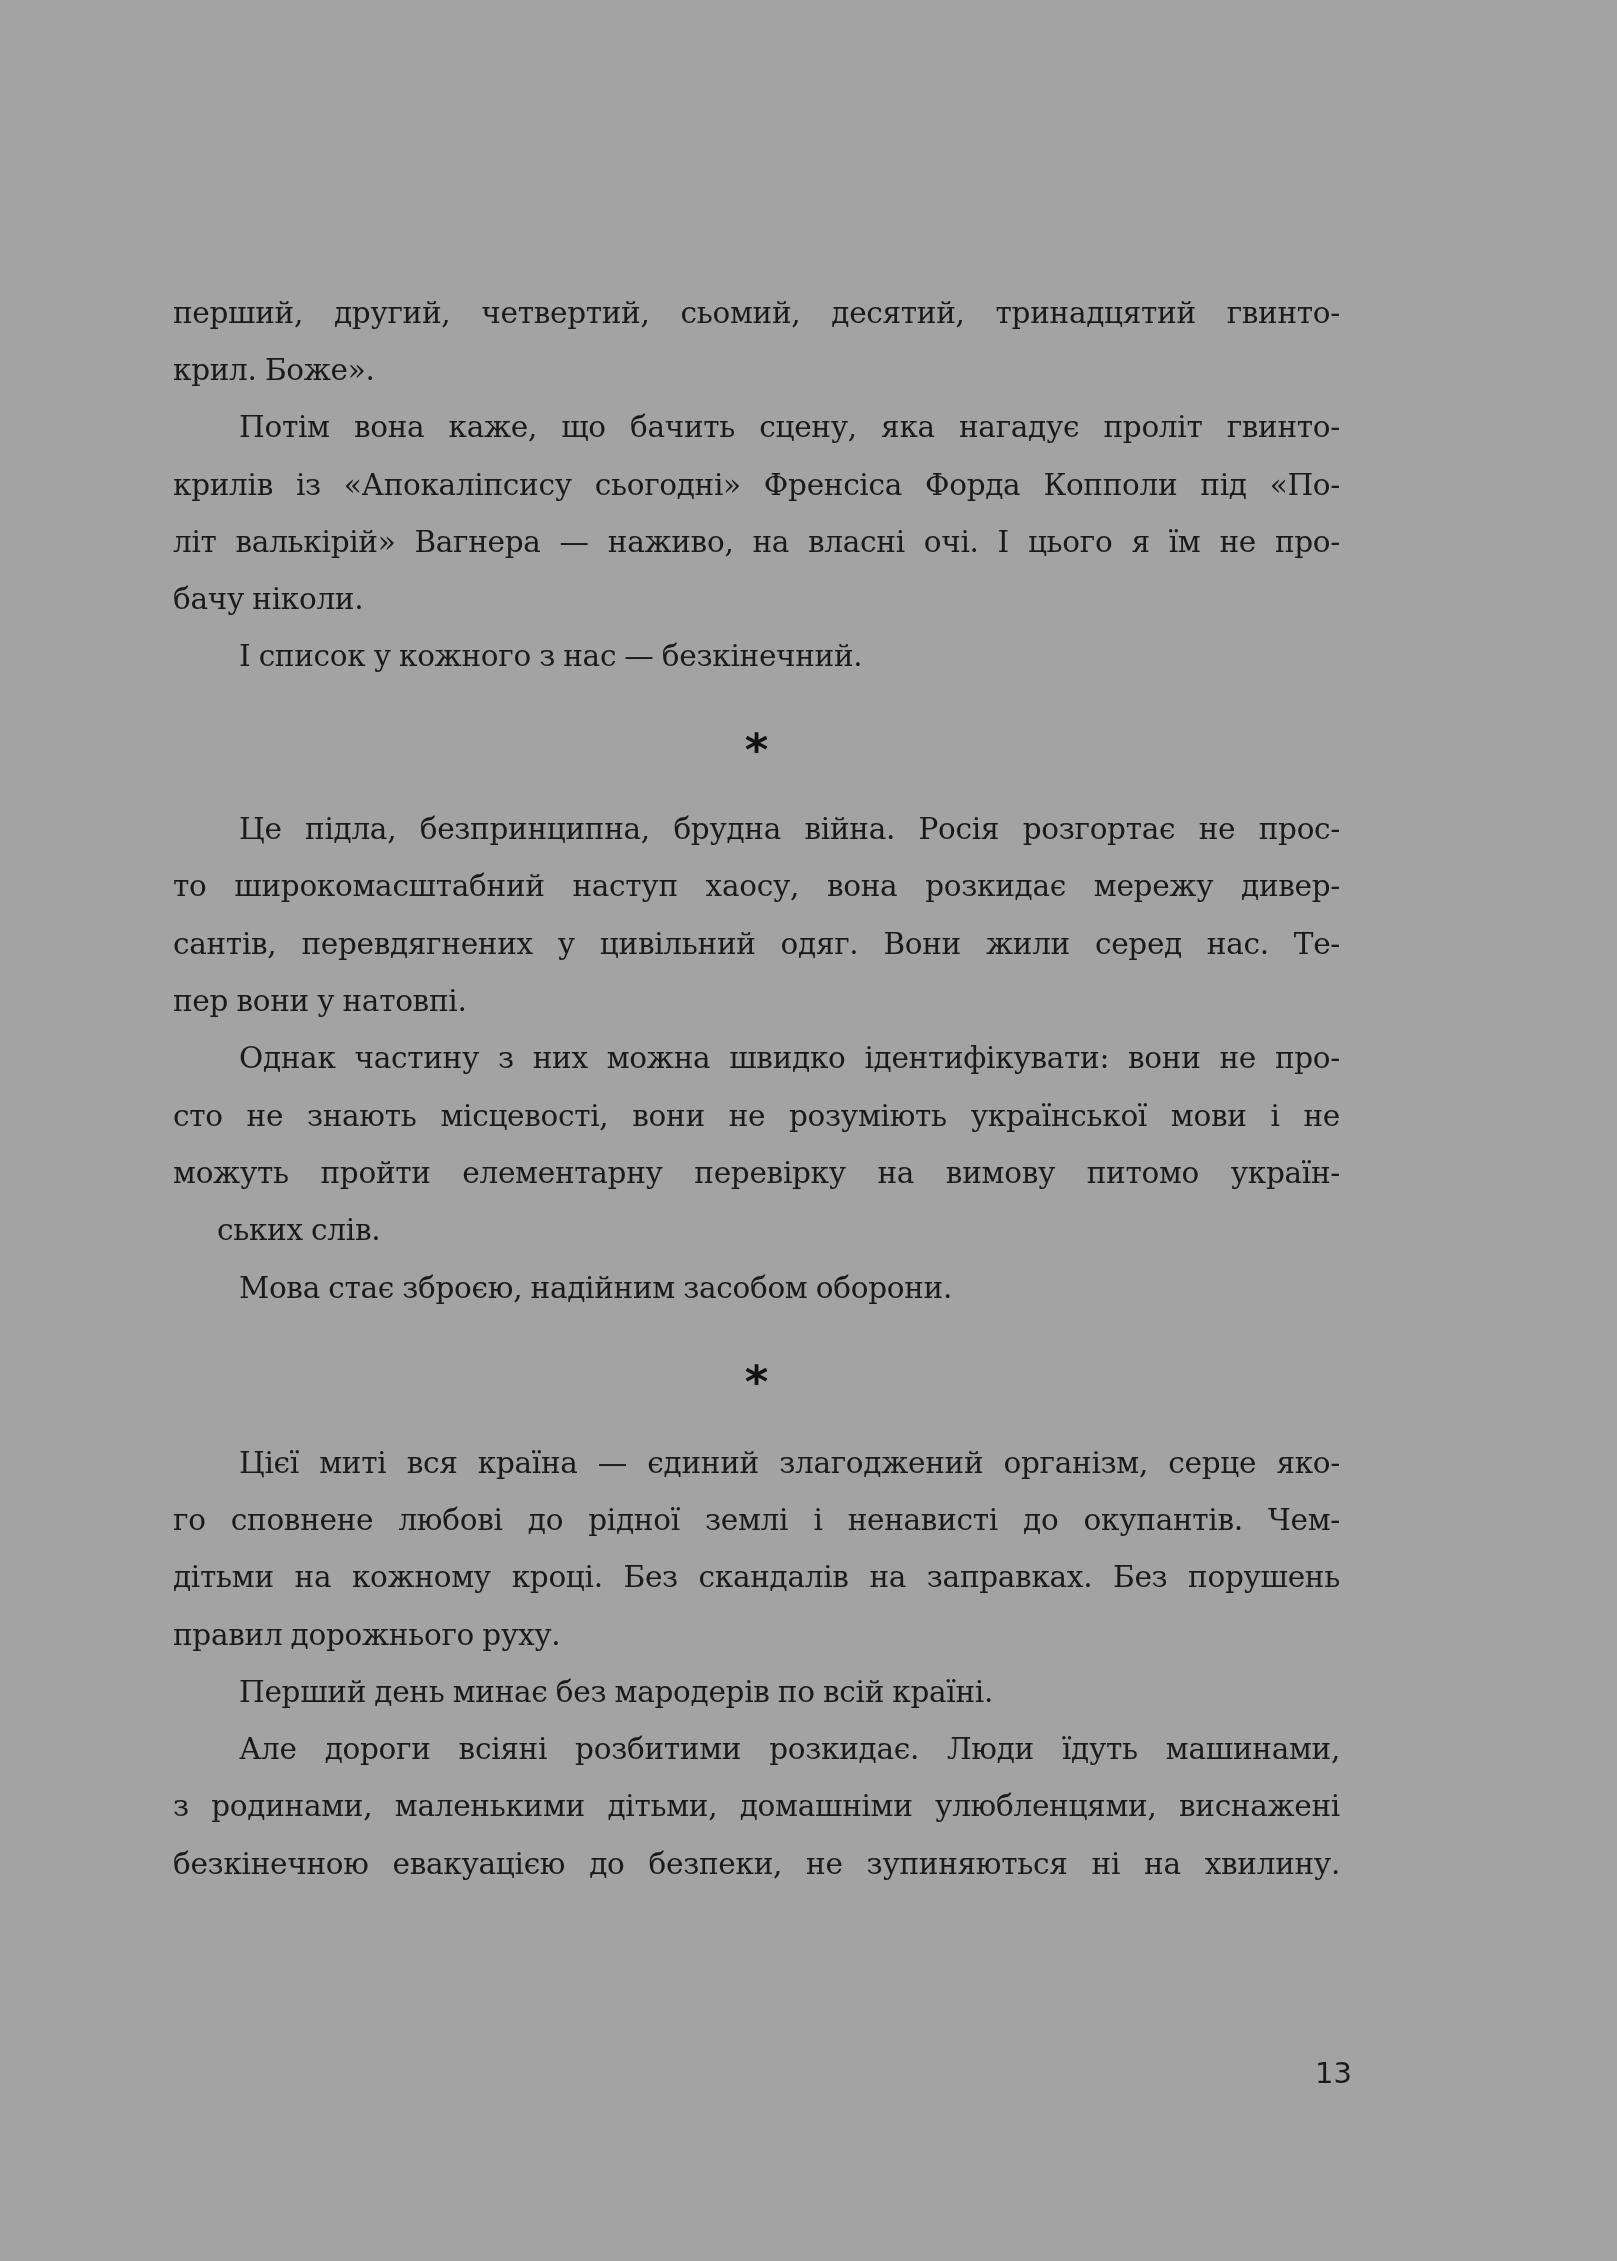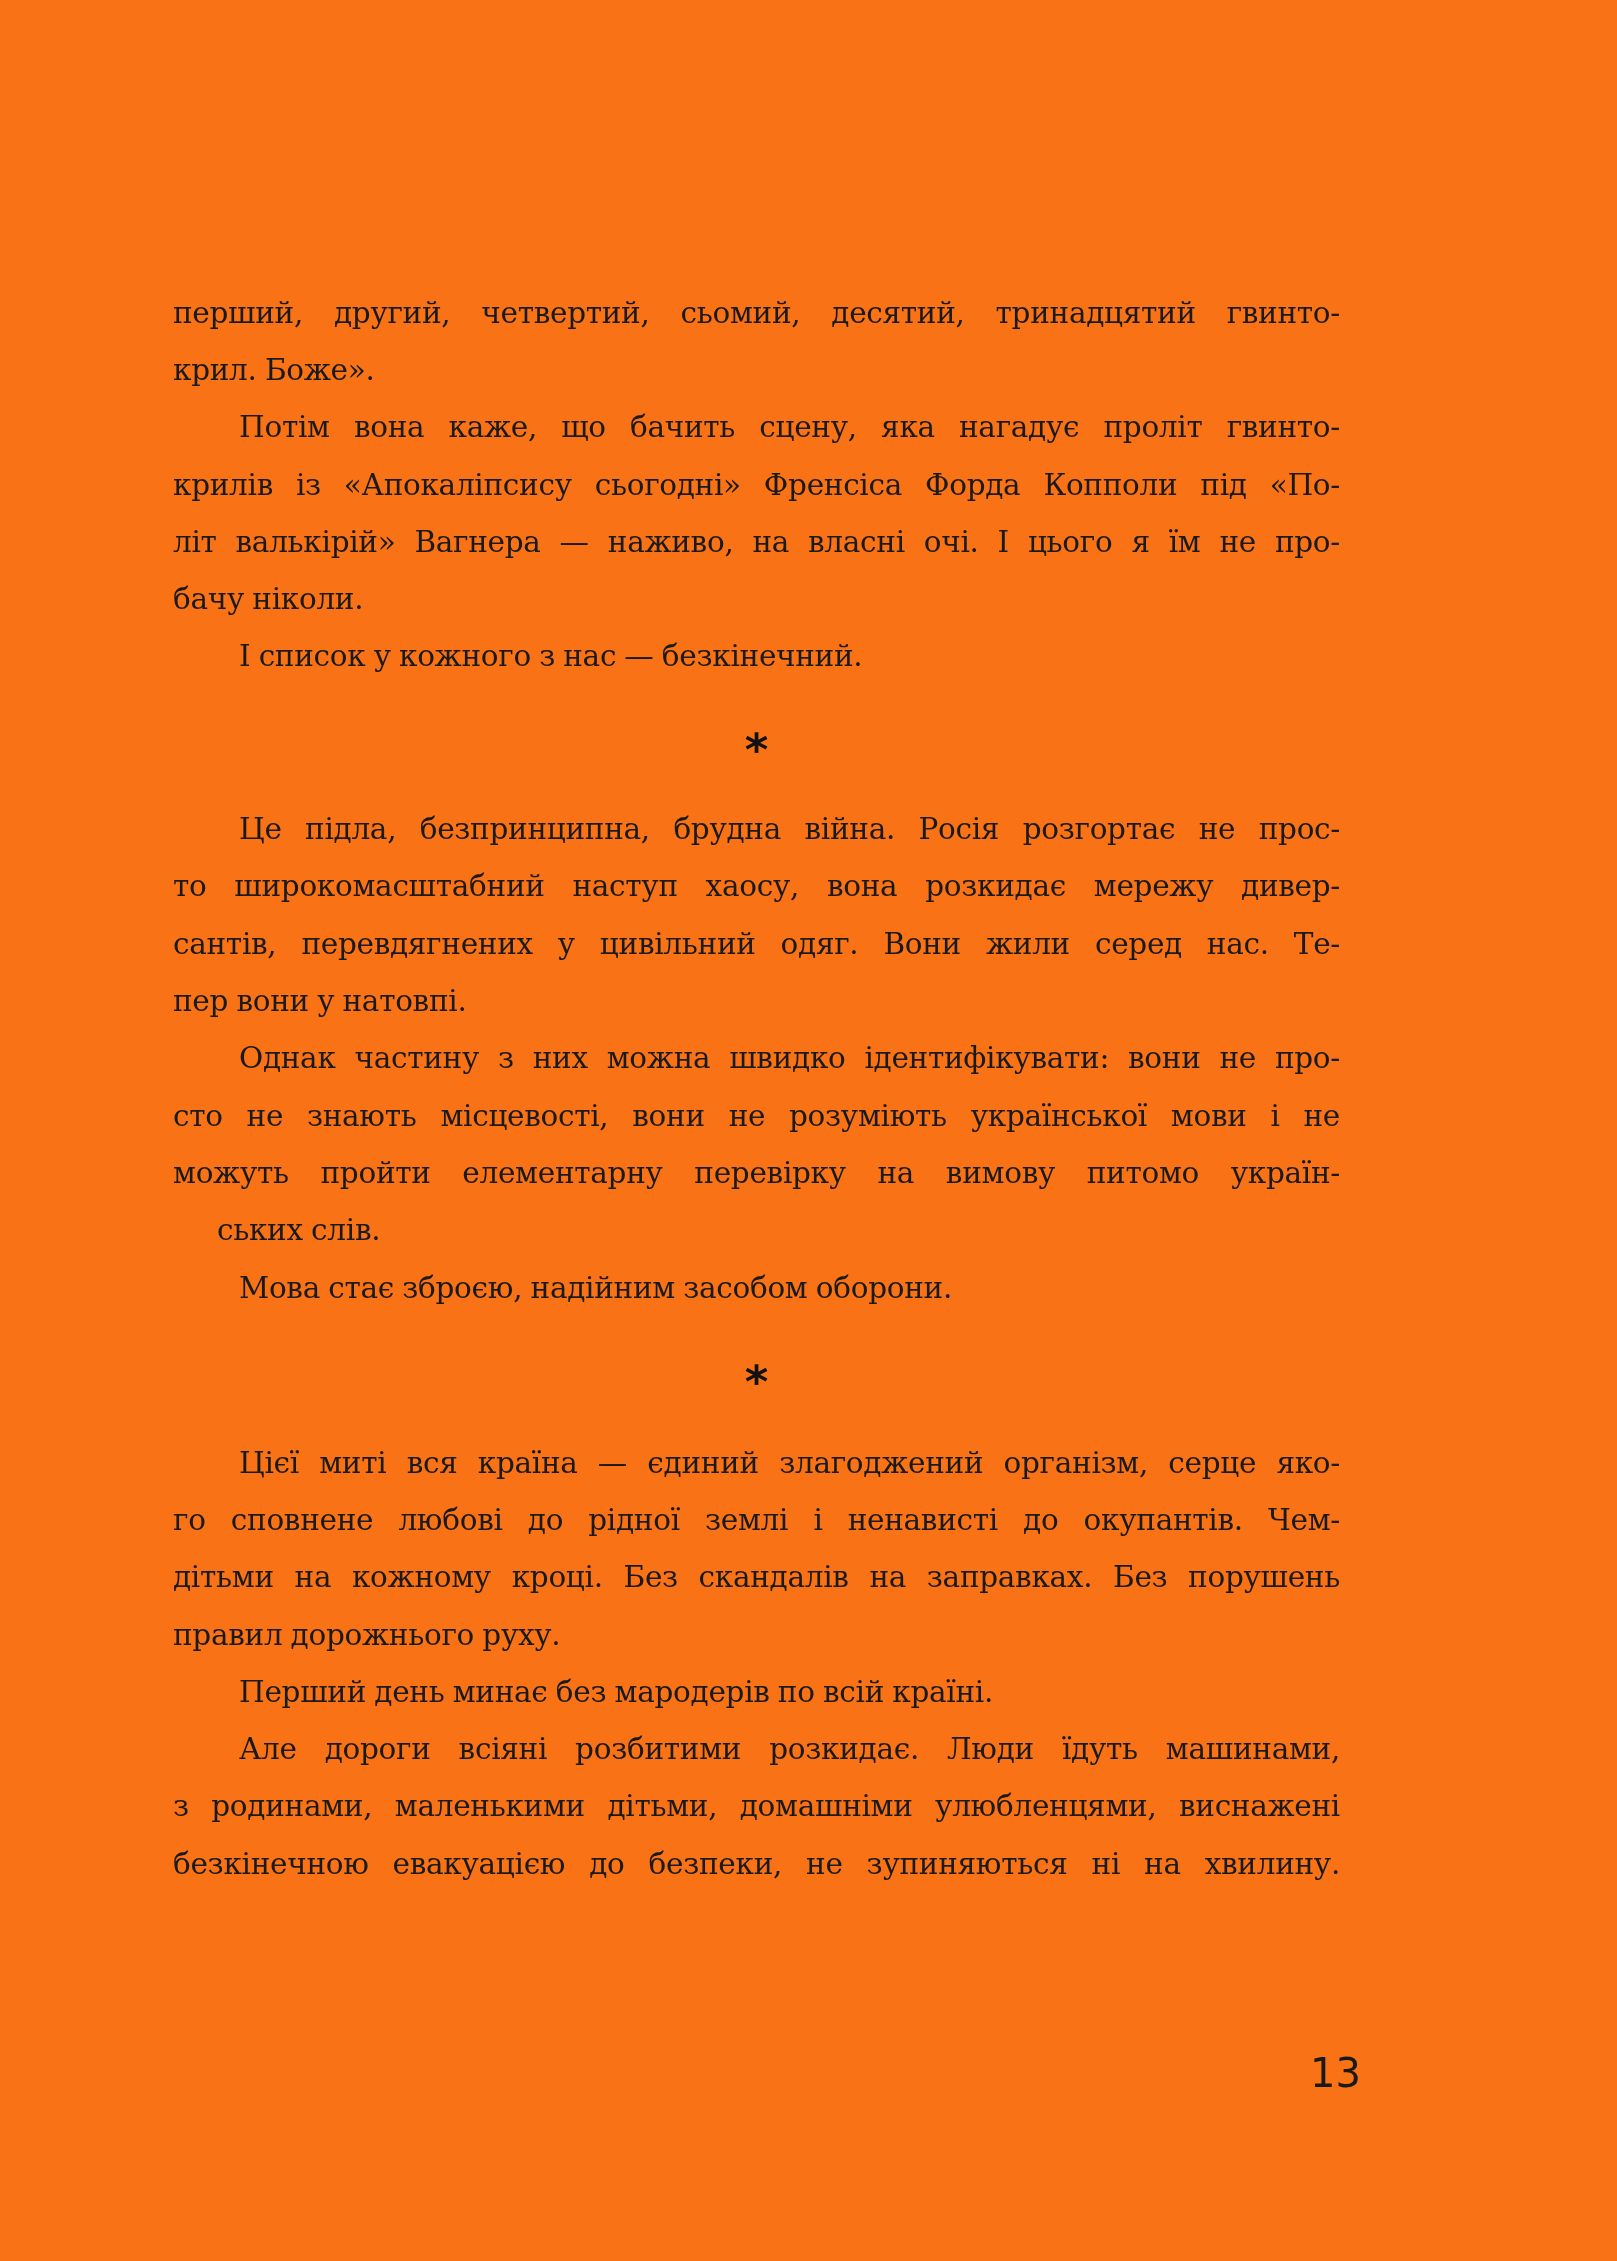--- a/index.html
+++ b/index.html
@@ -1,34 +1,34 @@
 <!DOCTYPE html>
 <html style="font-size:13.5px"><head>
 <meta charset="utf-8">
 <style>
   html, body { margin: 0; padding: 0; background: #ffffff; }
   body { width: 1618px; height: 2261px; position: relative; overflow: hidden; }
-  .page { position: absolute; left: 0; top: 0; width: 1618px; height: 2261px; background: #f97316; }
+  .page { position: absolute; left: 0; top: 0; width: 1618px; height: 2261px; background: #a3a3a3; }
   .textblock { position: absolute; left: 173px; width: 1167px; }
   .line {
     position: absolute; left: 0; width: 1167px; height: 57px;
     font-family: "DejaVu Serif", "Liberation Serif", serif;
     font-size: 29.5px; line-height: 57px; color: #1a1a1a;
     text-align: justify; text-align-last: justify; white-space: nowrap;
     word-spacing: -0.8px; letter-spacing: -0.3px;
   }
   .line.last { text-align-last: left; text-align: left; }
   .line.indent { padding-left: 66px; width: 1101px; text-align: right; }
   .sep {
     position: absolute; left: 0; width: 1167px; height: 57px; text-align: center;
     font-family: "DejaVu Sans", sans-serif; font-weight: bold; font-size: 45px; line-height: 57px; color: #111;
   }
   .pagenum {
     position: absolute; left: 1310px; top: 2052px; width: 42px; height: 42px;
-    font-family: "DejaVu Sans", sans-serif; font-size: 40px; line-height: 42px; color: #1a1a1a; text-align: right;
+    font-family: "DejaVu Sans", sans-serif; font-size: 29px; line-height: 42px; color: #1a1a1a; text-align: right;
   }
 </style>
 </head>
 <body>
 
 <div class="page">
   <div class="textblock" style="top:0;">
 
     <div class="line" style="top:285px;">перший, другий, четвертий, сьомий, десятий, тринадцятий гвинто-</div>
     <div class="line last" style="top:342px;">крил. Боже».</div>

